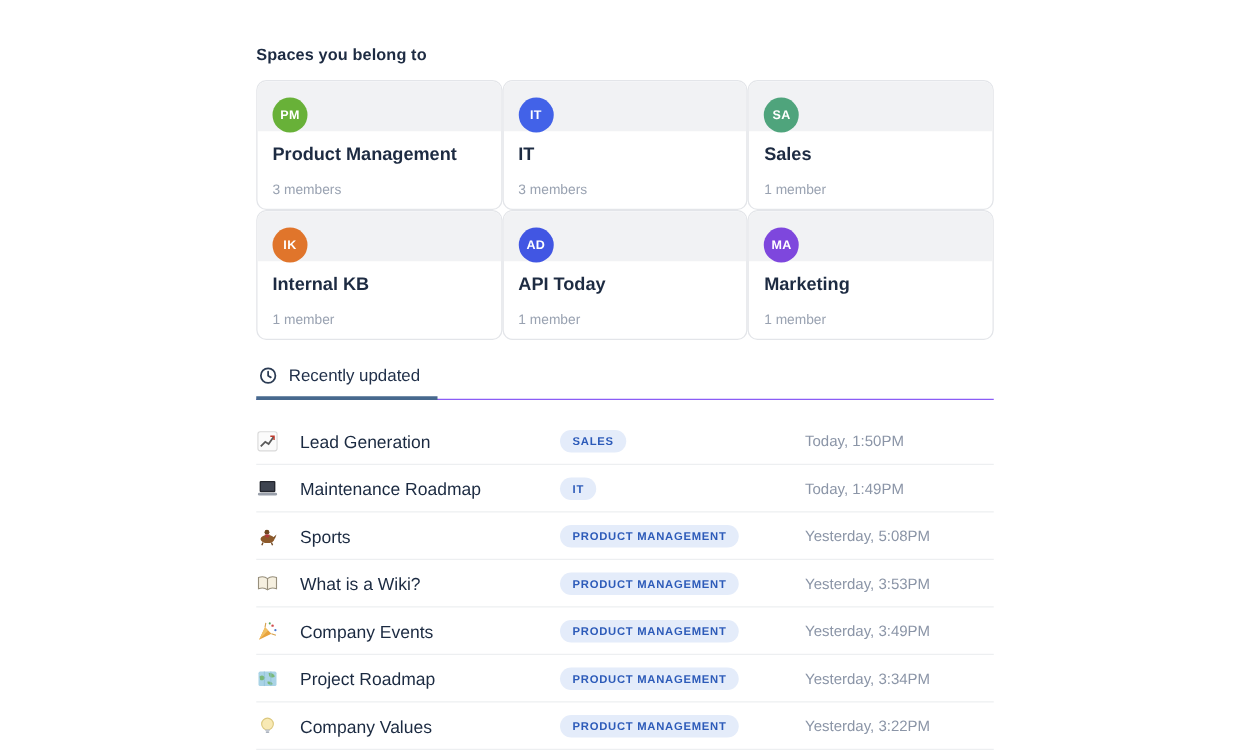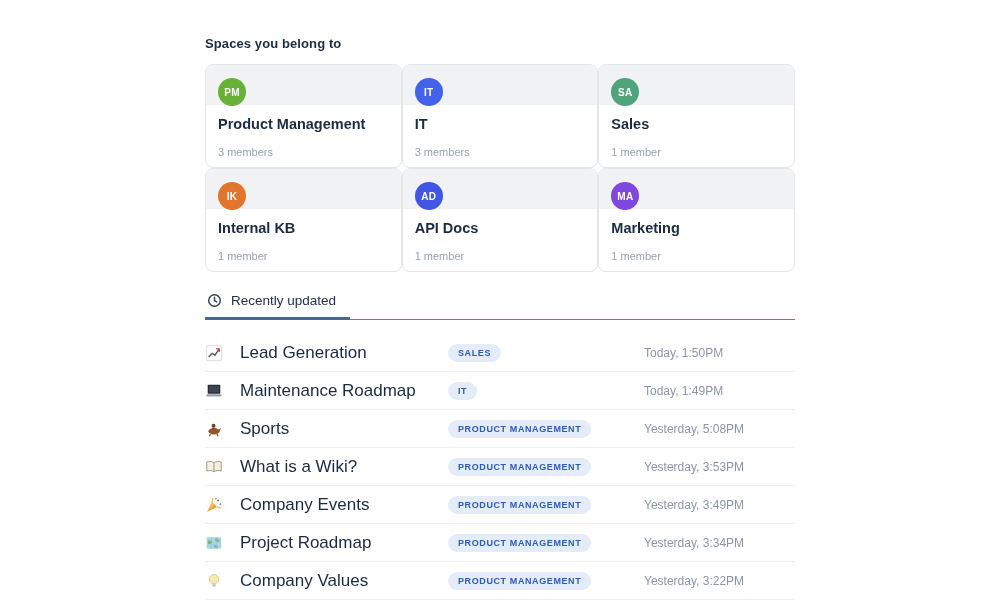--- a/index.html
+++ b/index.html
@@ -22,21 +22,21 @@
   .tabs-bar { margin-top: 21px; position: relative; border-bottom: 1px solid #8b5cf6; }
   .tab-active { display: inline-flex; align-items: center; gap: 9px; padding: 0 14px 9px 2px;
     margin-bottom: -1px; cursor: pointer; }
   .tab-label { font-size: 13.5px; font-weight: 500; color: #21304a; }
   .tab-icon { width: 15px; height: 15px; display: inline-flex; }
 
   .recent-list { margin-top: 14px; }
   .recent-row { display: grid; grid-template-columns: 35px 208px 196px 1fr; align-items: center;
     height: 38px; border-bottom: 1px solid #edeff1; cursor: pointer; }
   .row-icon { width: 18px; height: 18px; display: inline-flex; }
-  .row-title { font-size: 17px; font-weight: 500; color: #1b2a41; white-space: nowrap; }
+  .row-title { font-size: 14px; font-weight: 500; color: #1b2a41; white-space: nowrap; }
   .row-badge { justify-self: start; display: inline-block; padding: 4px 10px; border-radius: 10px;
     font-size: 9px; font-weight: 700; letter-spacing: .6px; white-space: nowrap; cursor: pointer; }
   .row-time { font-size: 12px; color: #8b95a7; white-space: nowrap; }
 </style>
 </head>
 <body>
 
 <div class="content">
 
   <div class="page-heading">Spaces you belong to</div>
@@ -66,21 +66,21 @@
   <div class="space-card">
     <div class="card-band"></div>
     <span class="space-avatar" style="background: rgb(224, 117, 43);">IK</span>
     <div class="space-name">Internal KB</div>
     <div class="space-members">1 member</div>
   </div>
 
   <div class="space-card">
     <div class="card-band"></div>
     <span class="space-avatar" style="background: rgb(65, 86, 227);">AD</span>
-    <div class="space-name">API Docs</div>
+    <div class="space-name">API Today</div>
     <div class="space-members">1 member</div>
   </div>
 
   <div class="space-card">
     <div class="card-band"></div>
     <span class="space-avatar" style="background: rgb(126, 71, 221);">MA</span>
     <div class="space-name">Marketing</div>
     <div class="space-members">1 member</div>
   </div>
 </div>

